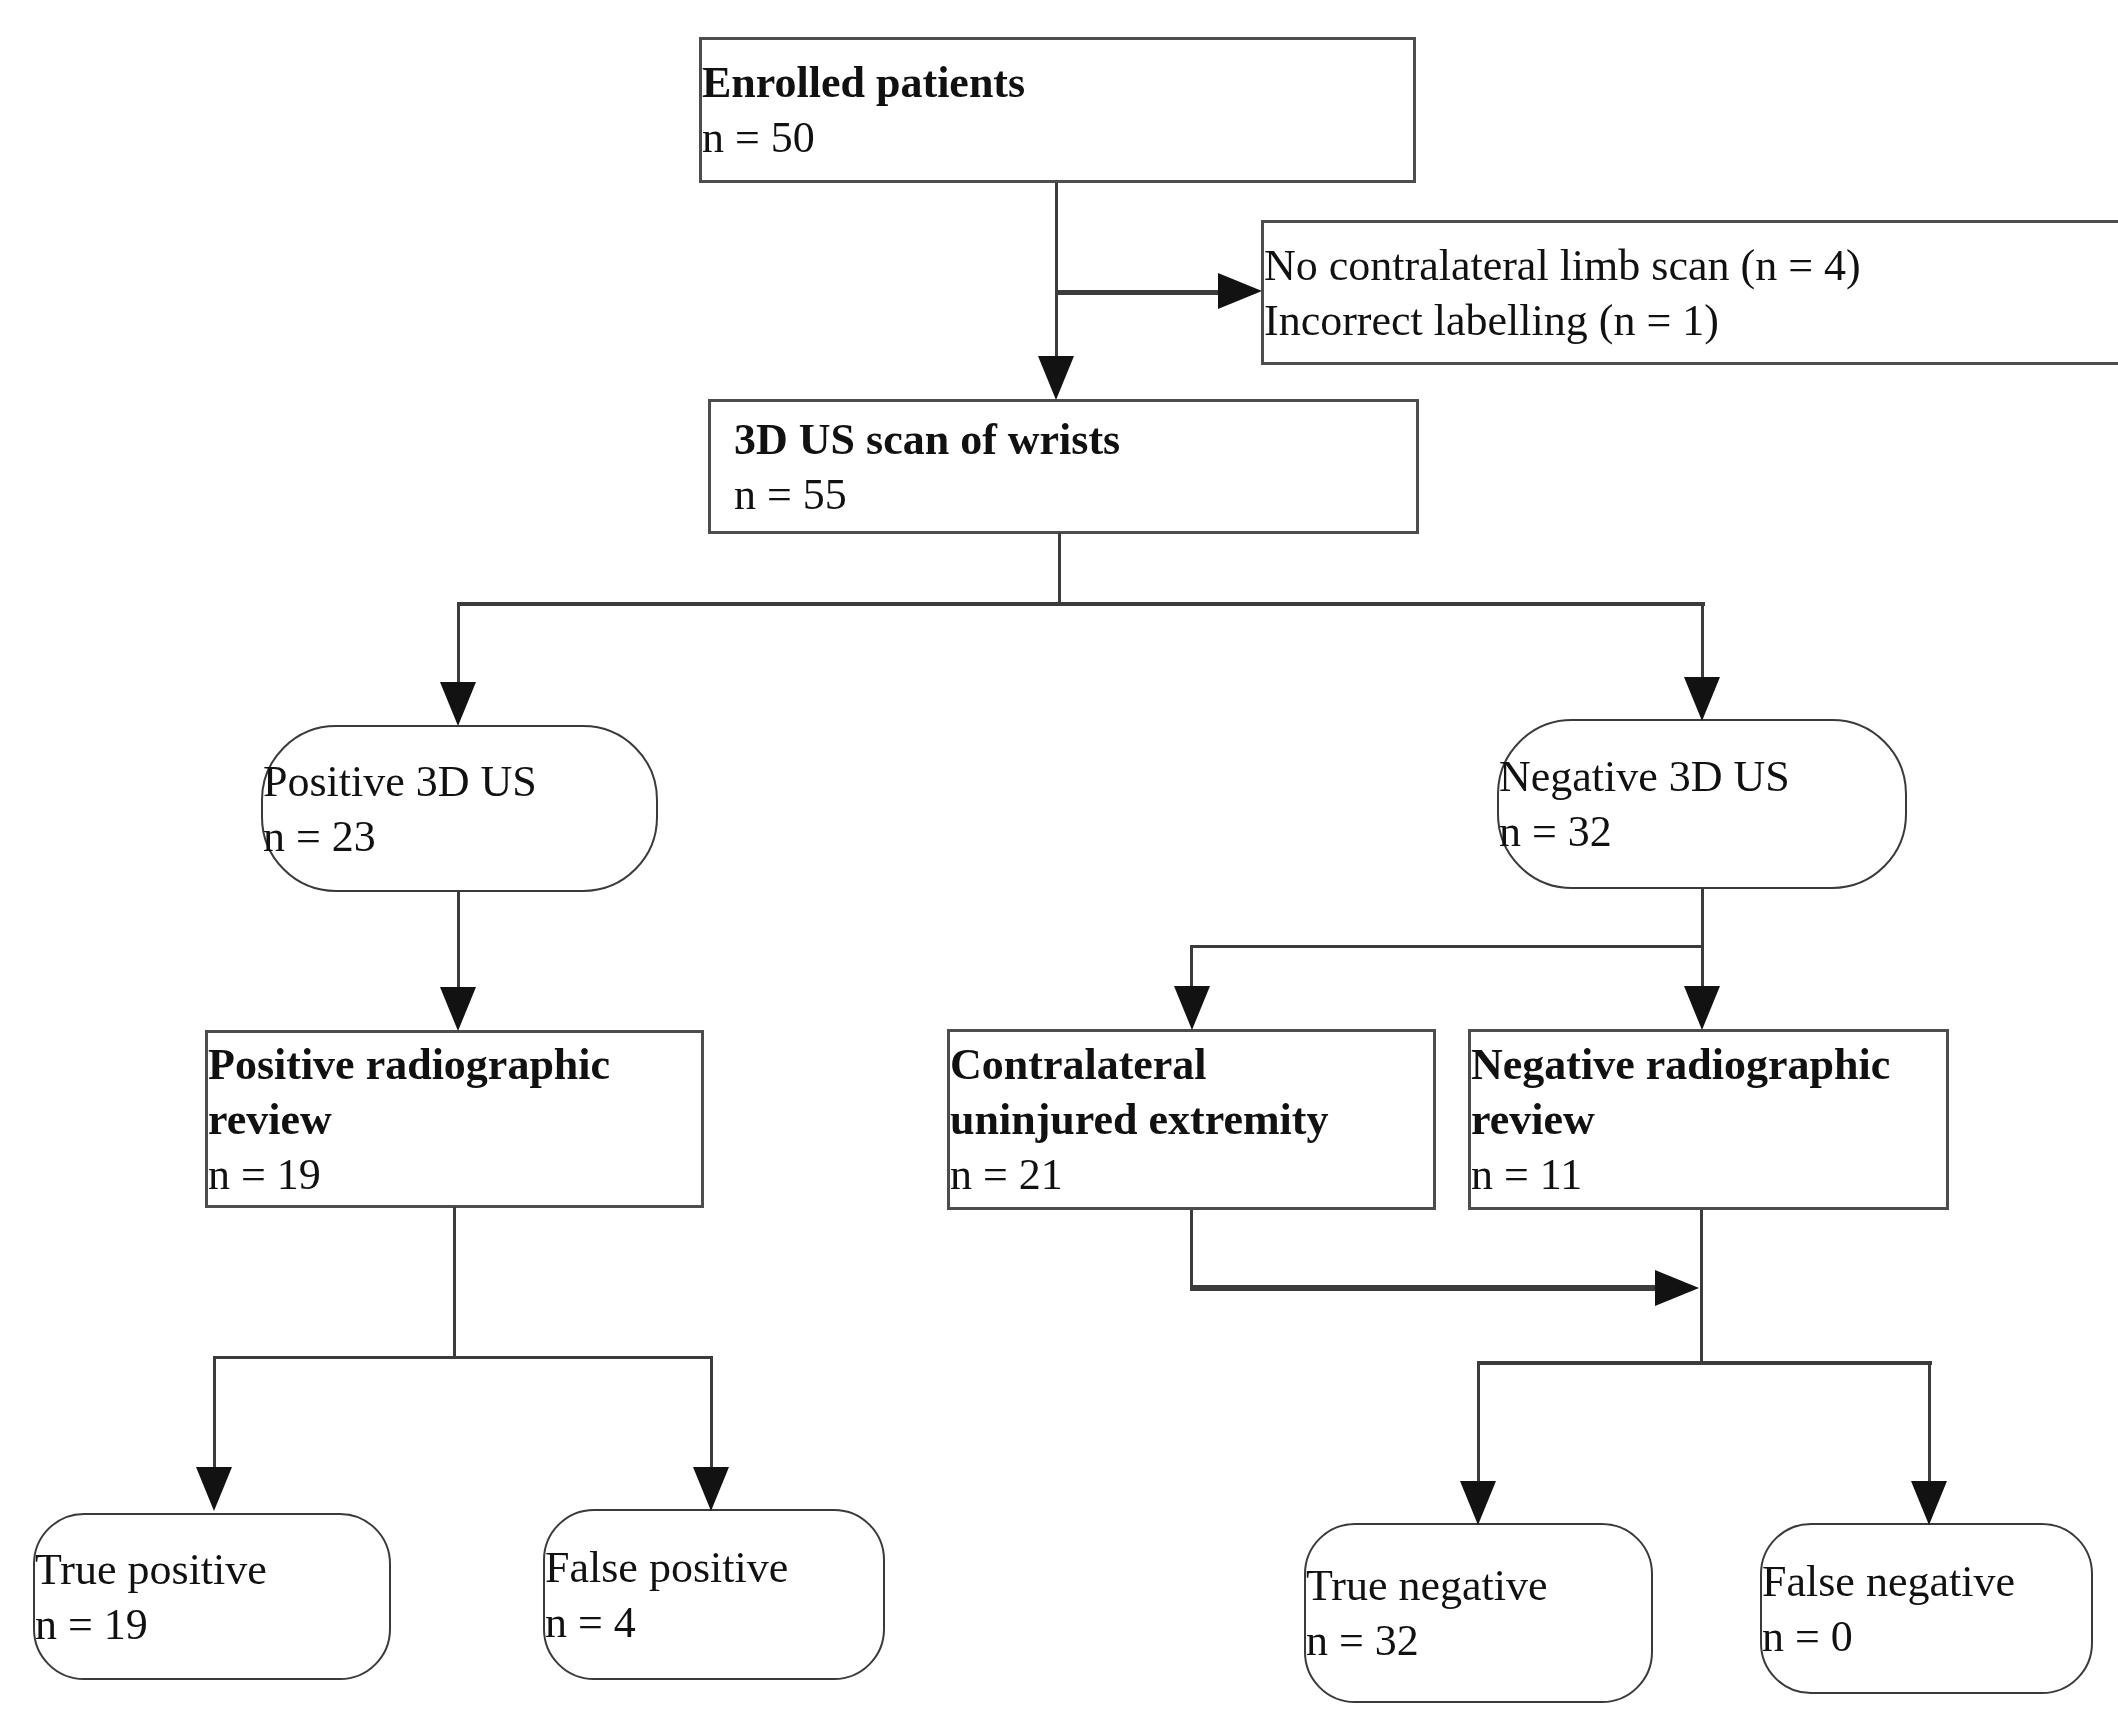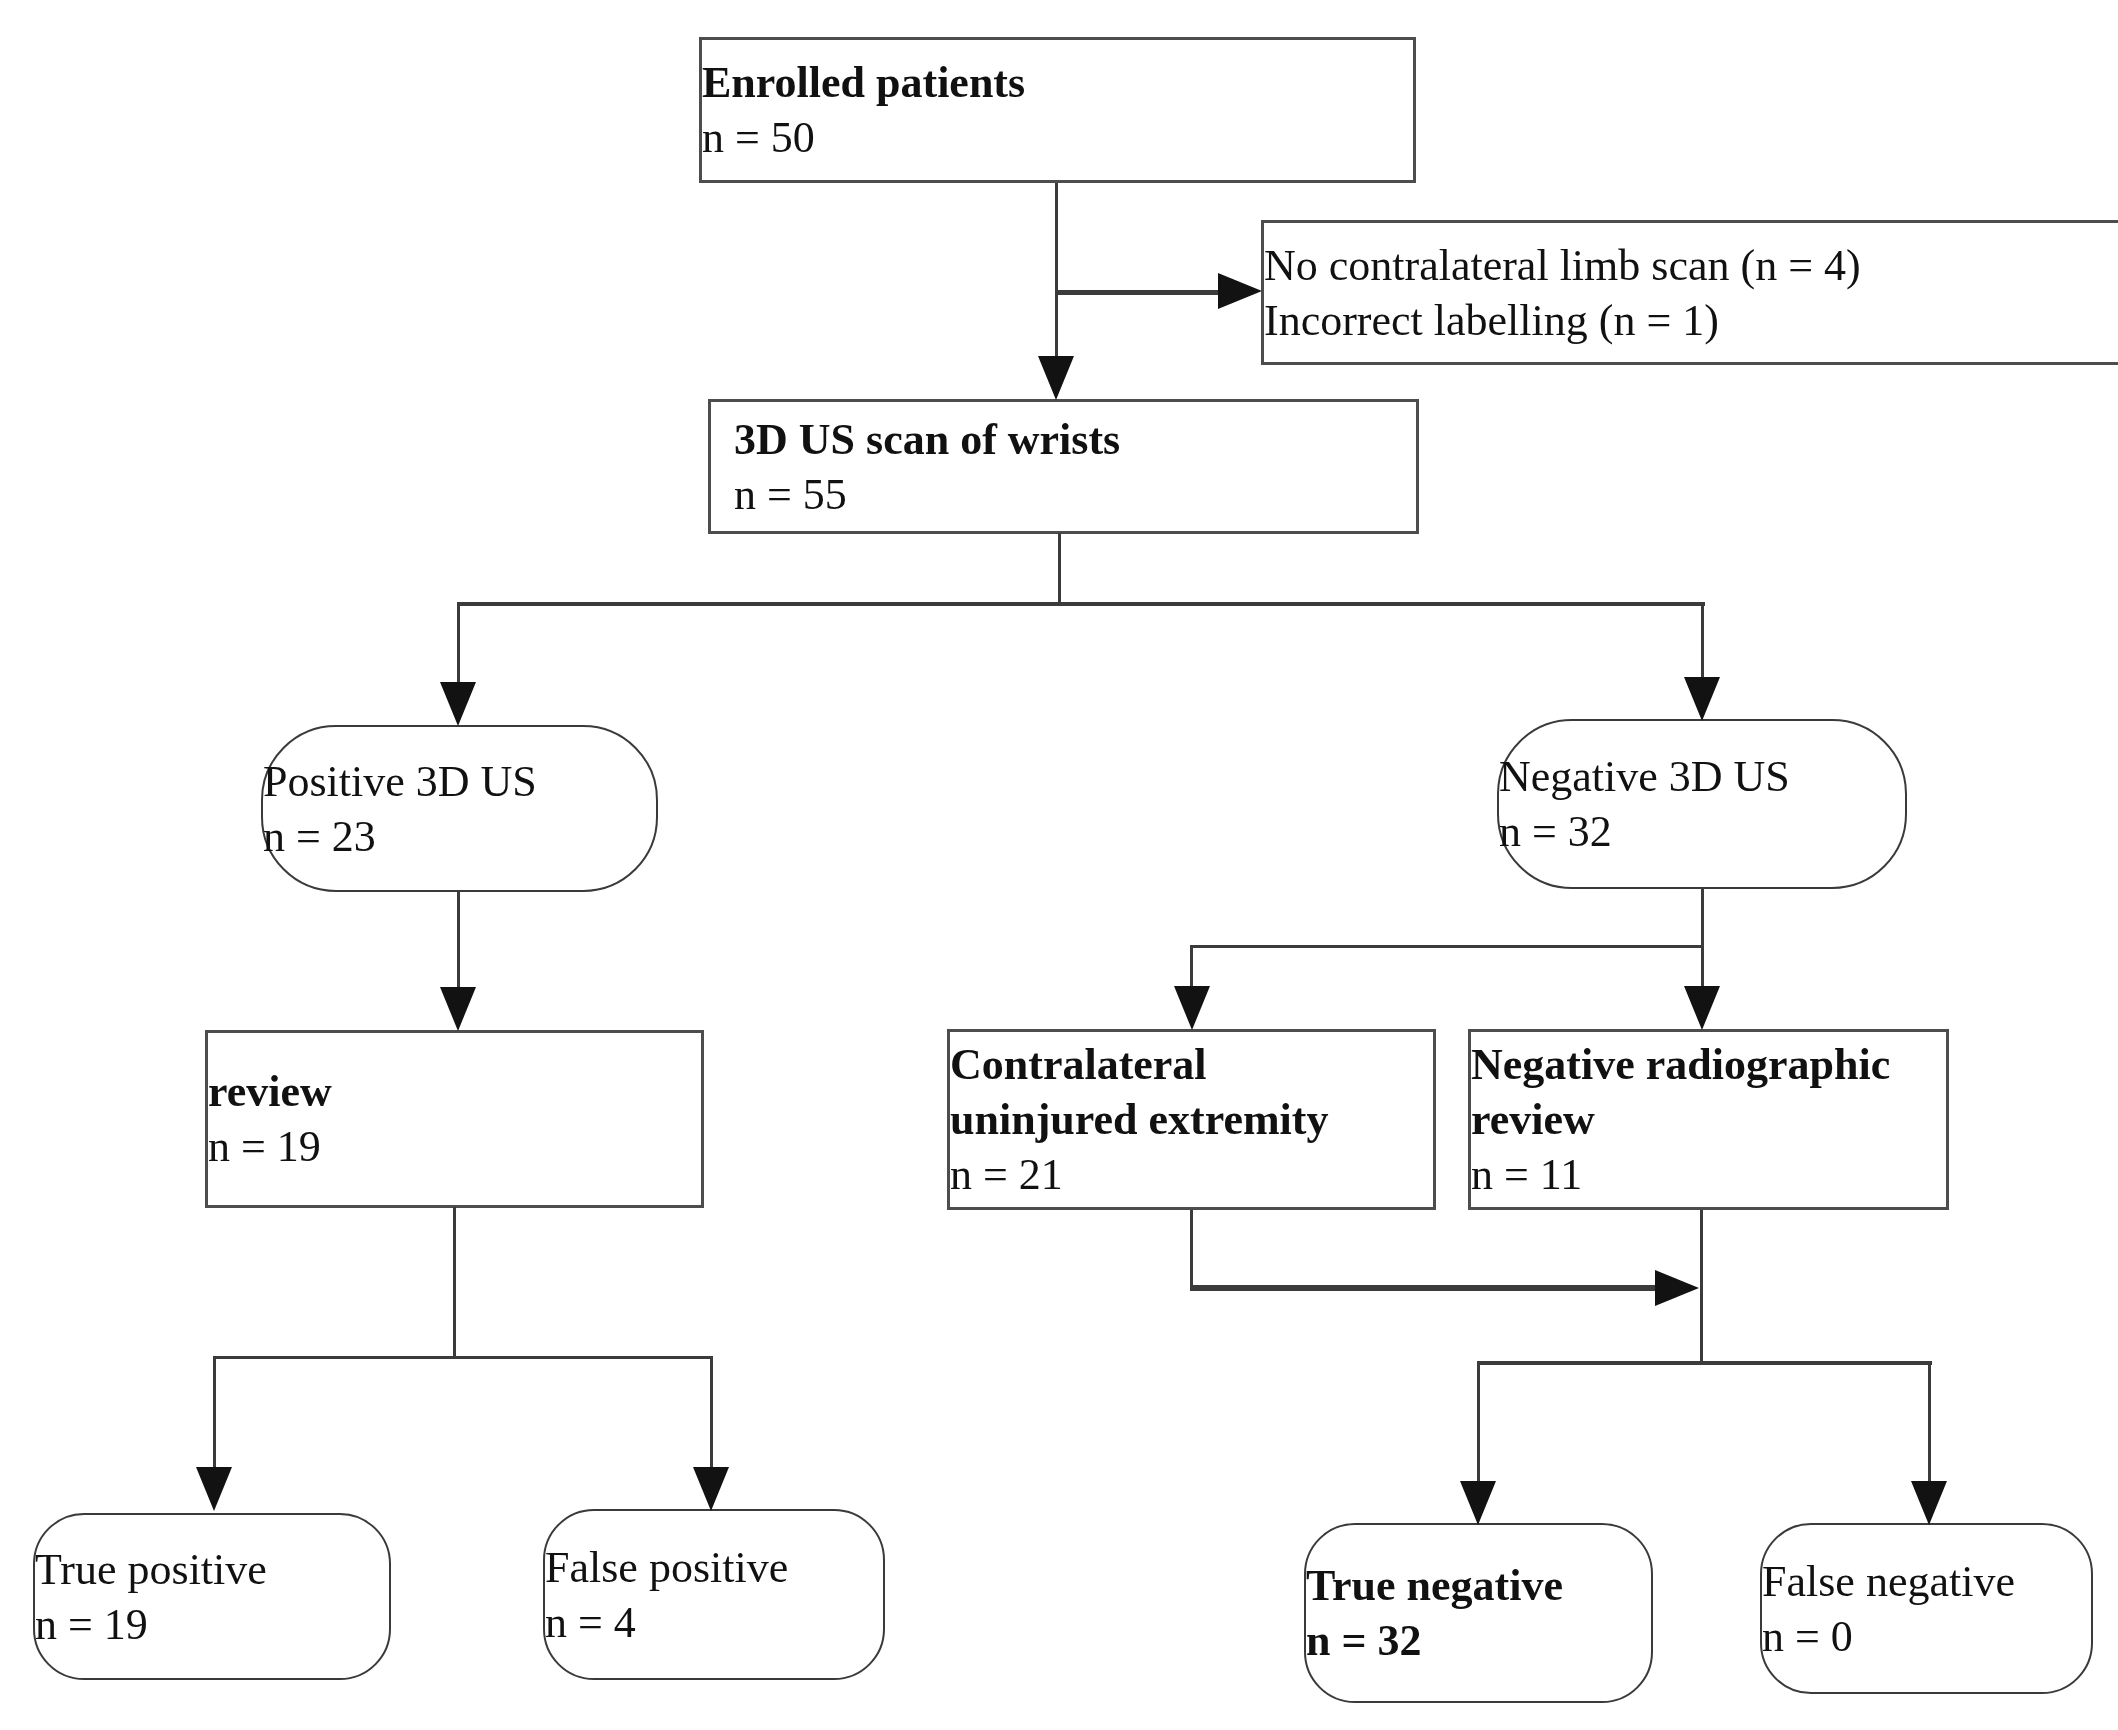--- a/index.html
+++ b/index.html
@@ -54,20 +54,21 @@
     <span class="t">Positive 3D US</span>
     <span class="t">n = 23</span>
   </div>
 
   <div class="node round-lg" style="left:1497px; top:719px; width:410px; height:170px;">
     <span class="t">Negative 3D US</span>
     <span class="t">n = 32</span>
   </div>
 
   <div class="node rect" style="left:205px; top:1030px; width:499px; height:178px;">
+    <span class="t b">Positive radiographic</span>
     <span class="t b">review</span>
     <span class="t">n = 19</span>
   </div>
 
   <div class="node rect" style="left:947px; top:1029px; width:489px; height:181px;">
     <span class="t b">Contralateral</span>
     <span class="t b">uninjured extremity</span>
     <span class="t">n = 21</span>
   </div>
 
@@ -80,21 +81,21 @@
   <div class="node round-sm" style="left:33px; top:1513px; width:358px; height:167px;">
     <span class="t">True positive</span>
     <span class="t">n = 19</span>
   </div>
 
   <div class="node round-sm" style="left:543px; top:1509px; width:342px; height:171px;">
     <span class="t">False positive</span>
     <span class="t">n = 4</span>
   </div>
 
-  <div class="node round-sm" style="left:1304px; top:1523px; width:349px; height:180px;font-weight:bold;">
+  <div class="node round-sm" style="left:1304px; top:1523px; width:349px; height:180px;">
     <span class="t">True negative</span>
     <span class="t">n = 32</span>
   </div>
 
   <div class="node round-sm" style="left:1760px; top:1523px; width:333px; height:171px;">
     <span class="t">False negative</span>
     <span class="t">n = 0</span>
   </div>
 
   <div class="vl" style="left:1055px; top:183px; width:3.4px; height:178px;"></div>

